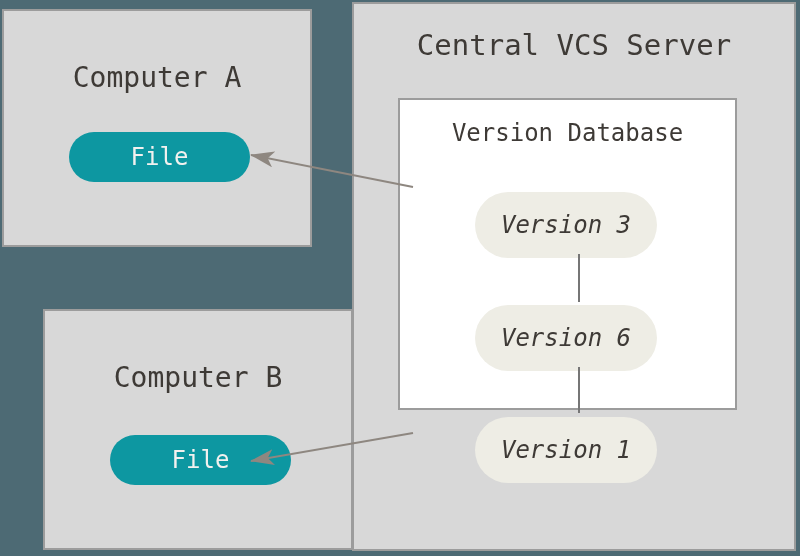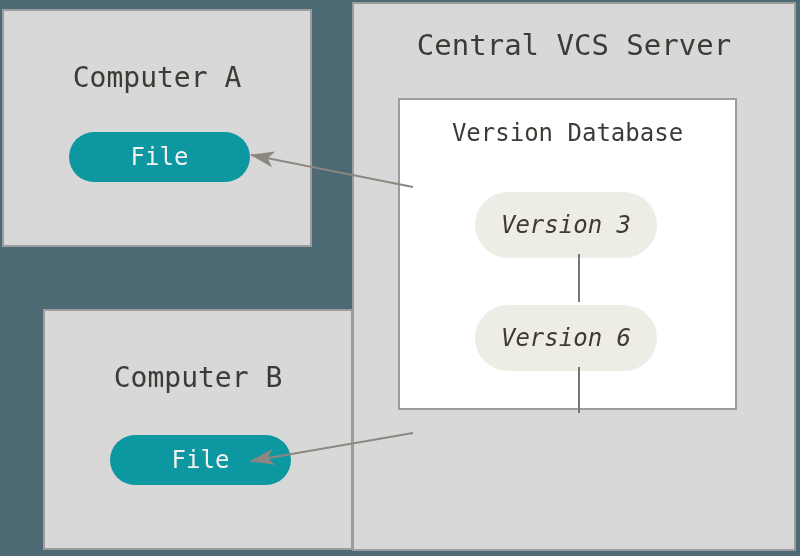--- a/index.html
+++ b/index.html
@@ -109,20 +109,23 @@
 
     <div class="db-box">
       <div class="panel-title db-title">Version Database</div>
 
       <div class="pill version-pill version-3">
         <span>Version 3</span>
       </div>
       <div class="pill version-pill version-2">
         <span>Version 6</span>
       </div>
+      <div class="pill version-pill version-1">
+        <span>Version 1</span>
+      </div>
     </div>
   </div>
 
   <svg class="overlay" viewBox="0 0 800 556" xmlns="http://www.w3.org/2000/svg">
     <defs>
       <marker id="arrowhead" markerUnits="userSpaceOnUse" markerWidth="24" markerHeight="16" refX="23" refY="8" orient="auto">
         <path class="arrowhead" d="M24,0 L0,8 L24,16 L18,8 Z" transform="rotate(180 12 8)"></path>
       </marker>
     </defs>
 

